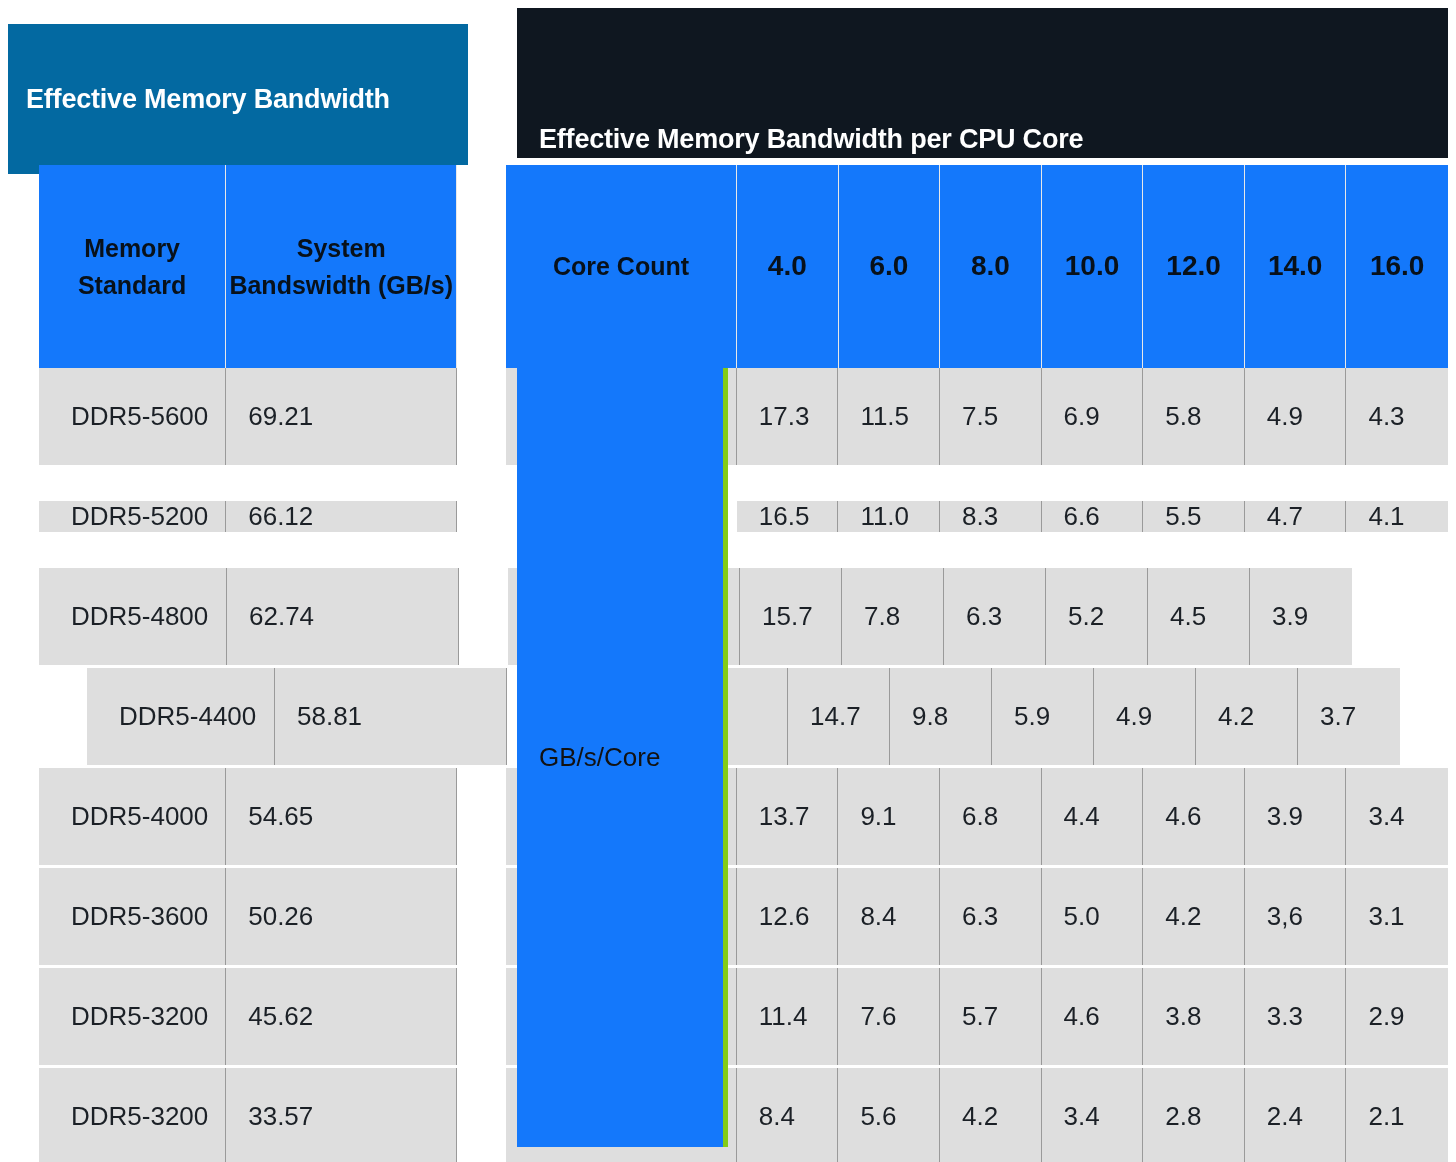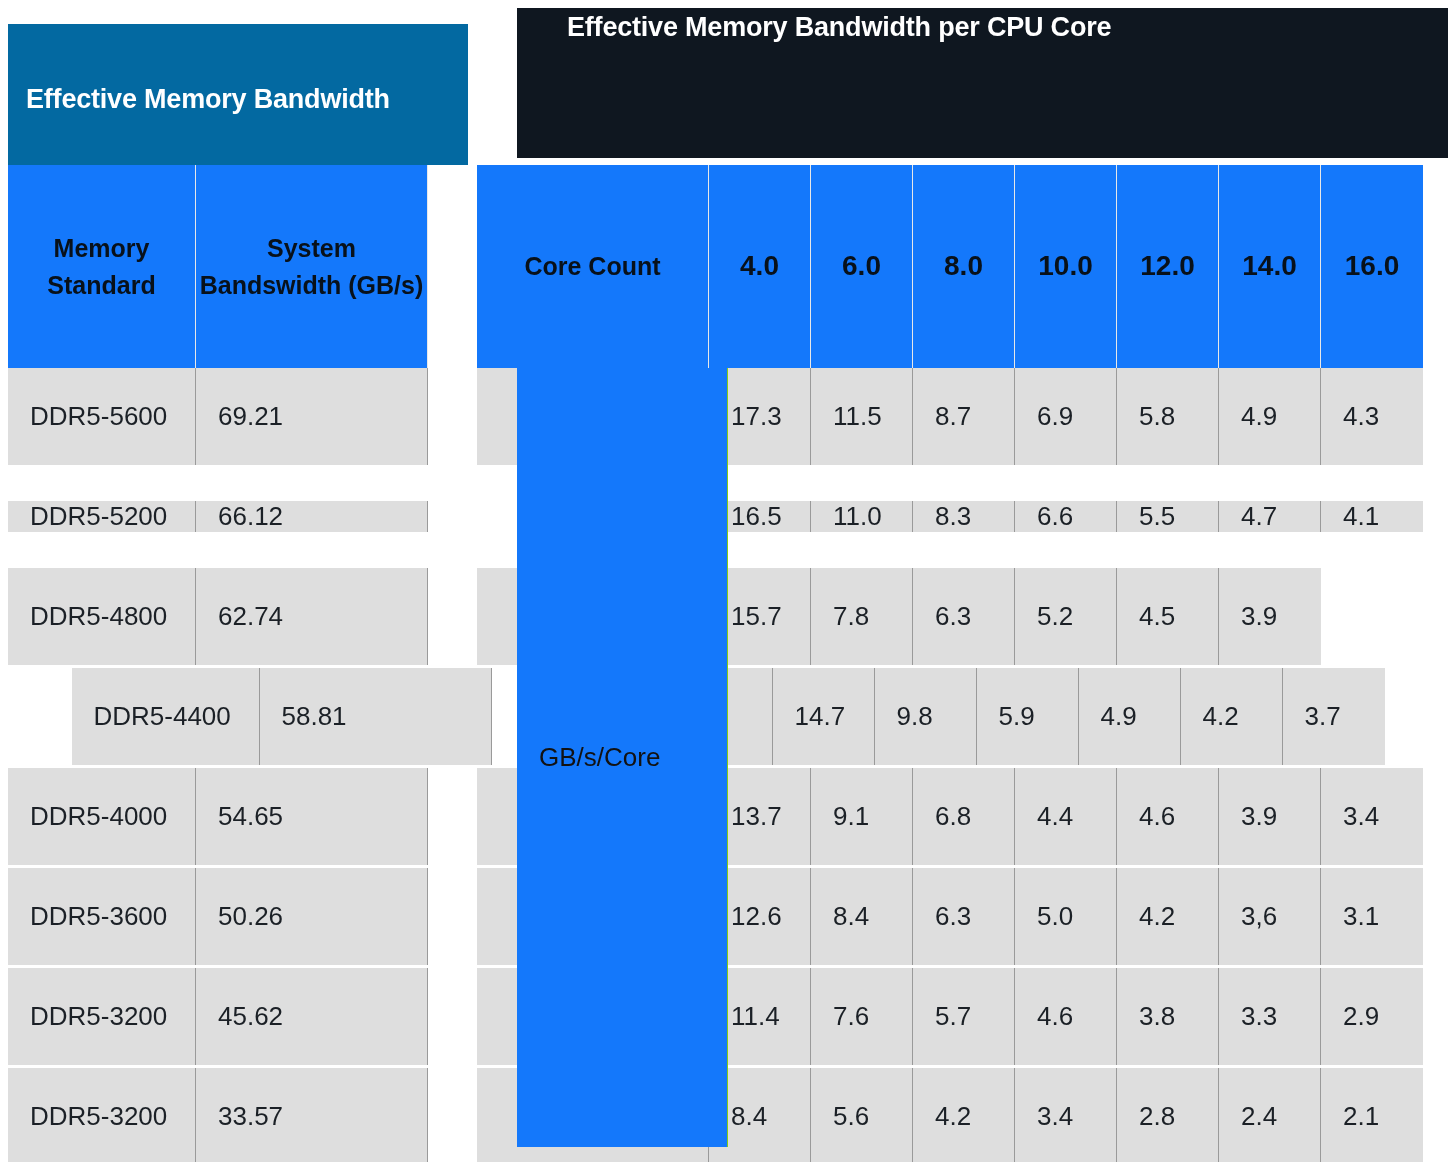--- a/index.html
+++ b/index.html
@@ -59,22 +59,21 @@
   }
   .title-right {
     position: absolute;
     left: 517px;
     top: 0;
     width: 931px;
     height: 150px;
     background: #0f1720;
     box-sizing: border-box;
     display: flex;
-    align-items: flex-start;
-    padding-left: 28px;
+    align-items: flex-end;
   }
   .title-right .txt {
     color: #ffffff;
     font-size: 27px;
     font-weight: bold;
     line-height: 1.42;
     padding: 0 0 0 22px;
     letter-spacing: -0.2px;
   }
 
@@ -126,21 +125,21 @@
   
   .brow { height: 97px; }
   .bcell {
     background: #dedede;
     color: #1b2026;
     font-size: 26px;
     border-right: 1px solid #9a9a9a;
   }
   .bcell.txtcell {
     justify-content: flex-start;
-    padding-left: 22px;
+    padding-left: 32px;
   }
   .bcell.numcell {
     justify-content: flex-start;
     padding-left: 22px;
   }
   .bcell.last { border-right: none; }
 
   .rowsep {
     position: absolute;
     left: 0;
@@ -157,25 +156,25 @@
     width: 211px;
     height: 779px;
     background: #1478fb;
     display: flex;
     align-items: center;
     justify-content: flex-start;
     padding-left: 22px;
     box-sizing: border-box;
     color: #121212;
     font-size: 26px;
-    border-right: 1px solid #84cc16;
-  }
-
-  
-  .w-mem   { width: 188px; }
+    border-right: 5px solid #84cc16;
+  }
+
+  
+  .w-mem   { width: 188px; margin-left: 31px; }
   .w-band  { width: 232px; }
   .w-gap   { width: 49px; }
   .w-core  { width: 232px; }
   .w-num   { width: 102px; }
 </style>
 </head>
 <body>
 
 <div class="sheet">
 
@@ -206,21 +205,21 @@
     </div>
 
     <div id="body-rows">
         <div class="row brow" style="top: 203px;">
           <div class="cell bcell txtcell w-mem">DDR5-5600</div>
           <div class="cell bcell numcell w-band">69.21</div>
           <div class="cell gapcell w-gap"></div>
           <div class="cell bcell w-core"></div>
           <div class="cell bcell numcell w-num">17.3</div>
           <div class="cell bcell numcell w-num">11.5</div>
-          <div class="cell bcell numcell w-num">8.7</div>
+          <div class="cell bcell numcell w-num">7.5</div>
           <div class="cell bcell numcell w-num">6.9</div>
           <div class="cell bcell numcell w-num">5.8</div>
           <div class="cell bcell numcell w-num">4.9</div>
           <div class="cell bcell numcell w-num last">4.3</div>
         </div>
         <div class="rowsep" style="top: 300px;"></div>
         <div class="row brow" style="top: 303px; align-items: center;">
           <div class="cell bcell txtcell w-mem">DDR5-5200</div>
           <div class="cell bcell numcell w-band">66.12</div>
           <div class="cell gapcell w-gap"></div>

